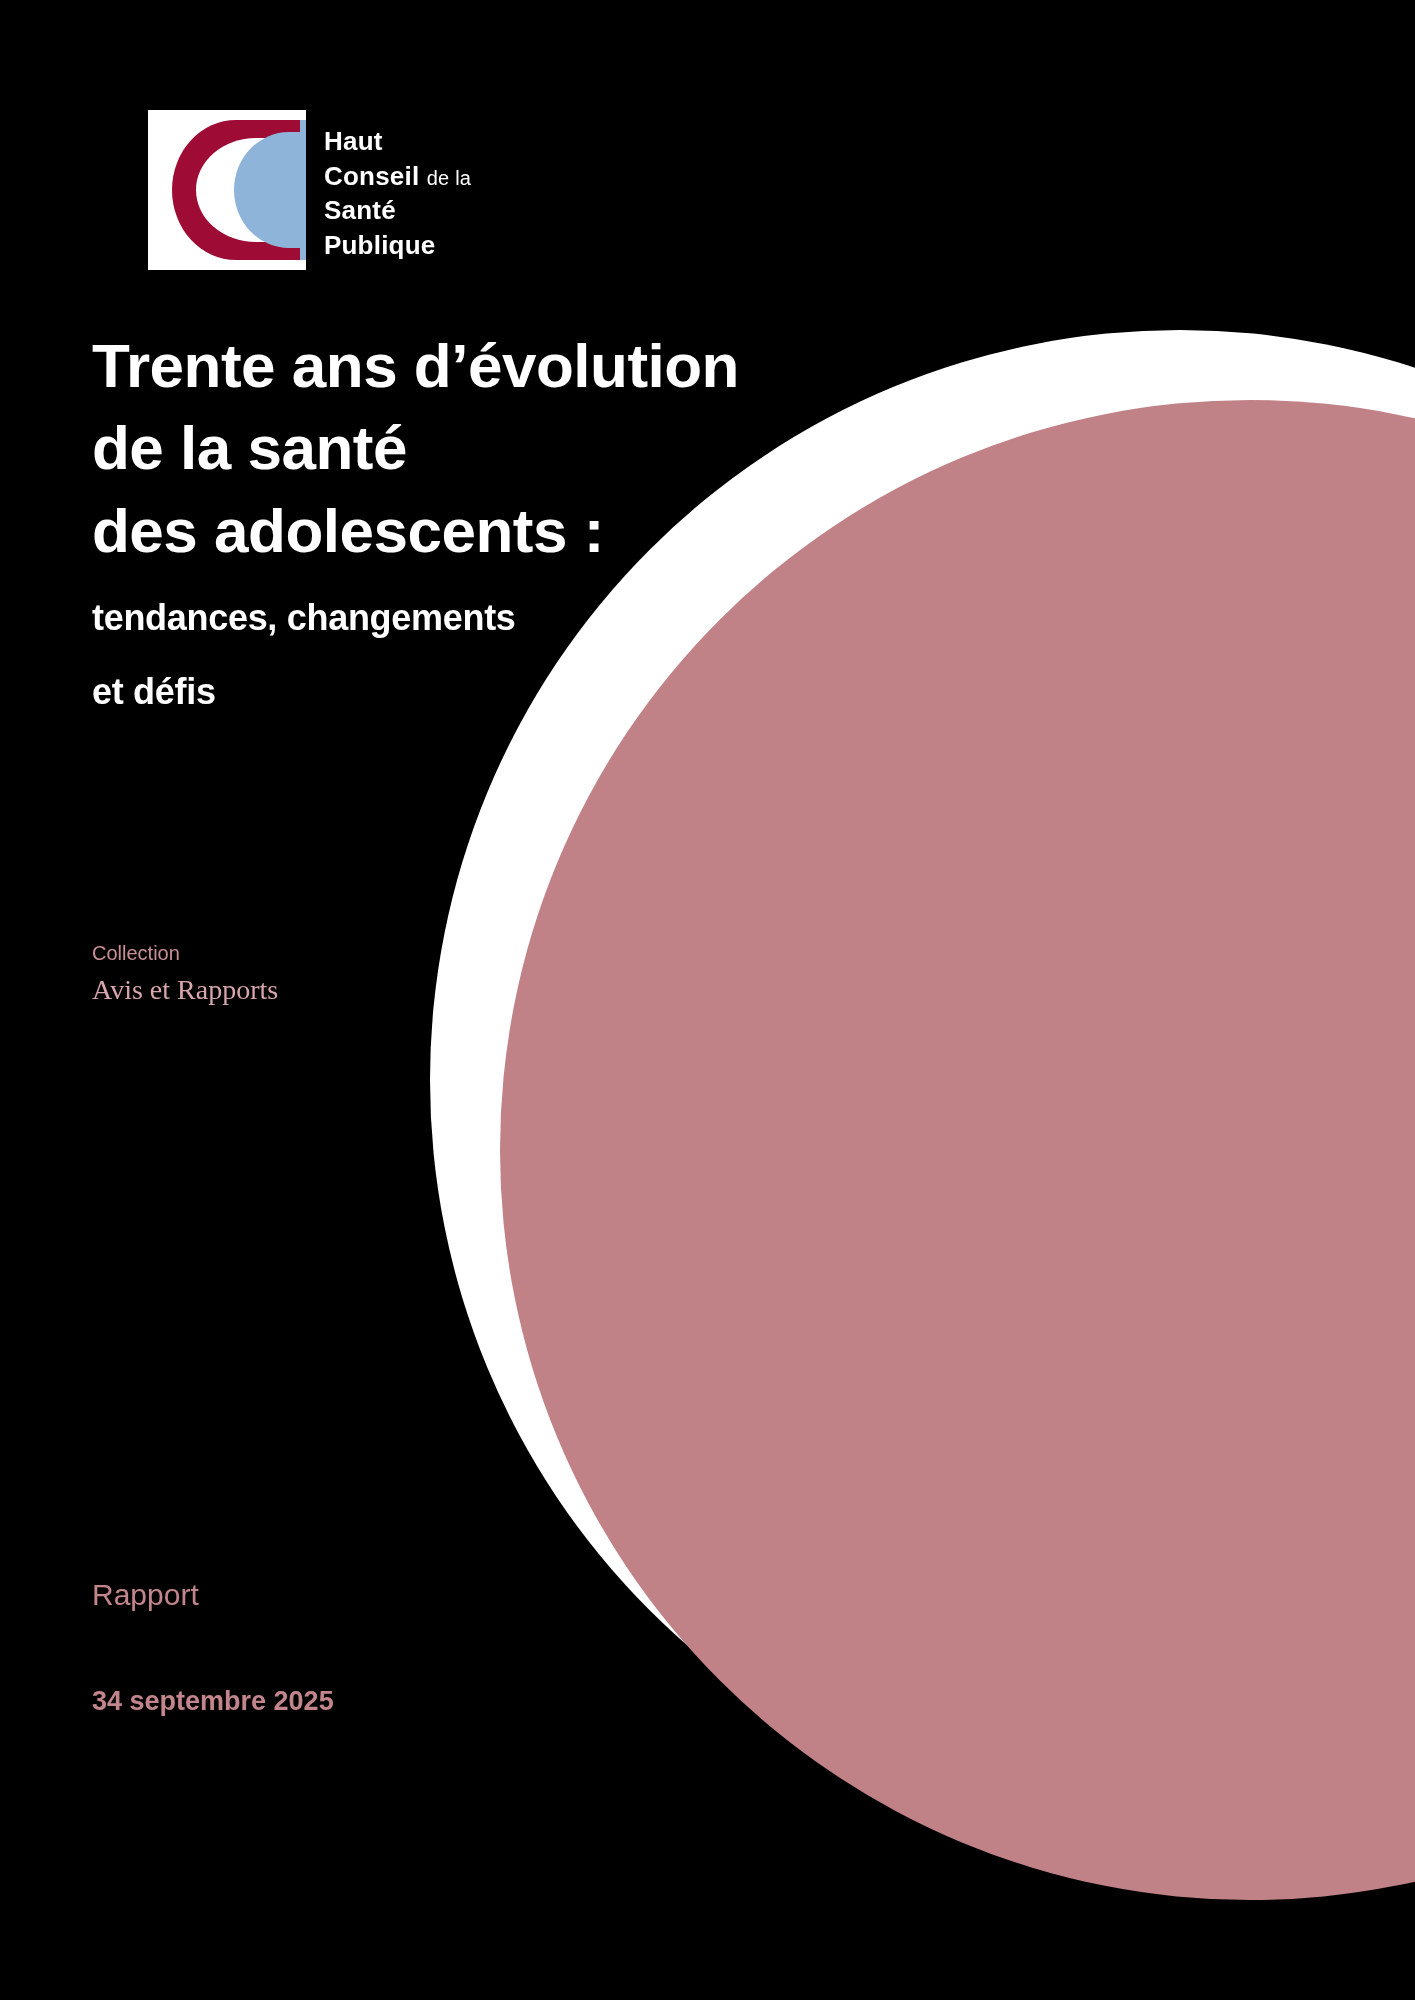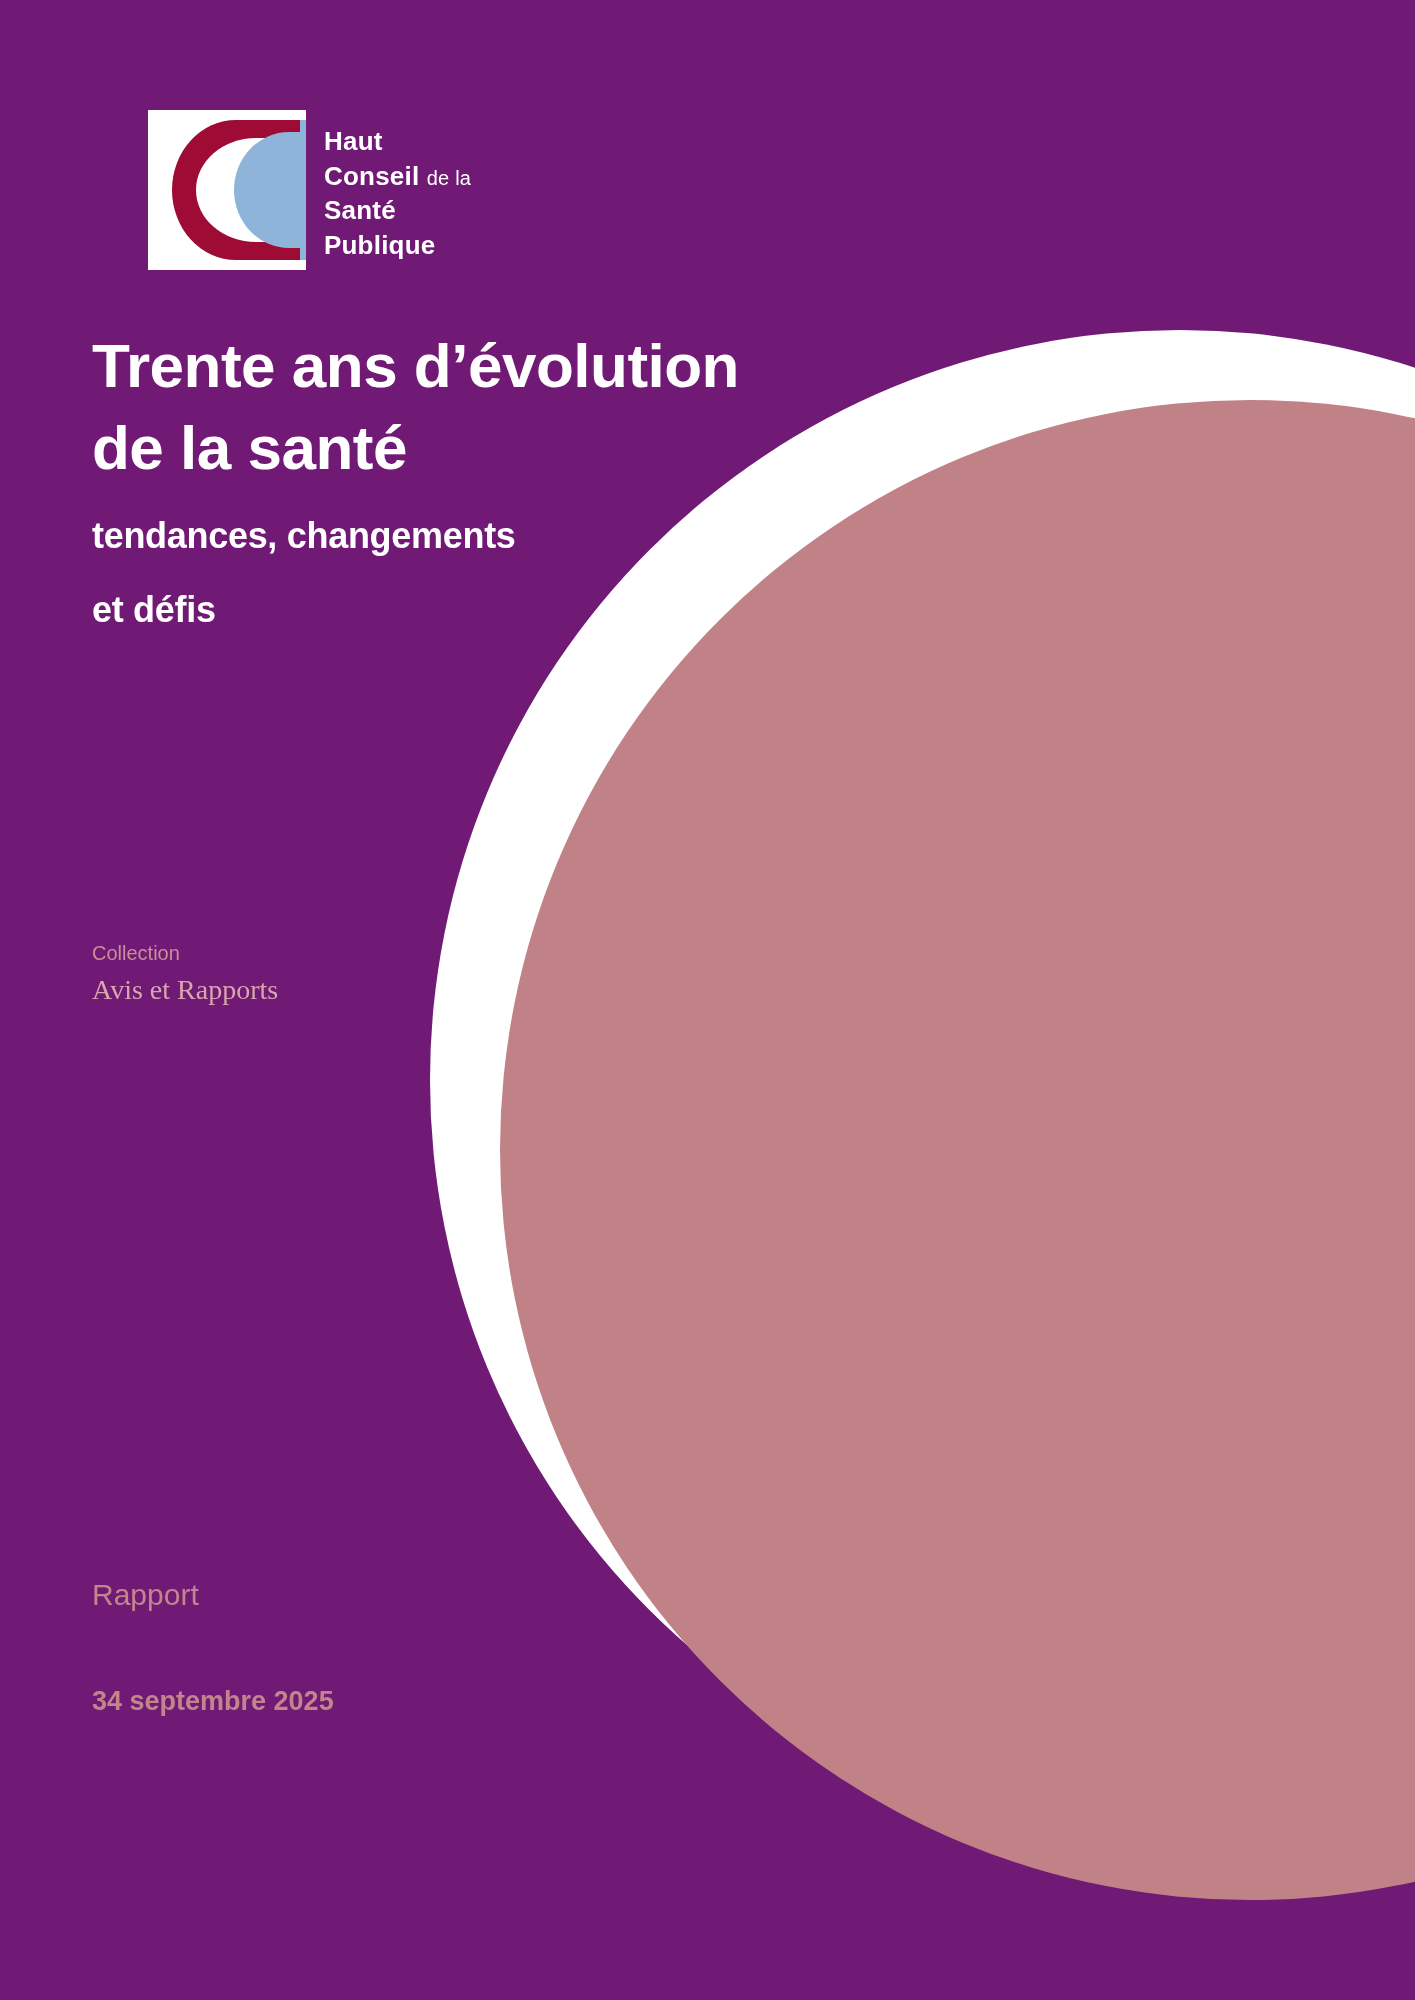--- a/index.html
+++ b/index.html
@@ -4,21 +4,21 @@
 <style>
   html, body {
     margin: 0;
     padding: 0;
     background: #ffffff;
   }
   .page {
     position: relative;
     width: 1415px;
     height: 2000px;
-    background: #701a75;
+    background: #000000;
     overflow: hidden;
     font-family: "Liberation Sans", sans-serif;
   }
 
   
   .arc-white {
     position: absolute;
     left: 430px;
     top: 330px;
     width: 1500px;
@@ -185,20 +185,21 @@
         <span class="small">de la</span>
       </div>
       <div>Santé</div>
       <div>Publique</div>
     </div>
   </div>
 
   <div class="title-block">
     <h1 class="title-main">Trente ans d’évolution</h1>
     <h1 class="title-main">de la santé</h1>
+    <h1 class="title-main">des adolescents :</h1>
     <h2 class="title-sub">tendances, changements</h2>
     <h2 class="title-sub">et défis</h2>
   </div>
 
   <div class="collection-block">
     <div class="collection-label">Collection</div>
     <div class="collection-value">Avis et Rapports</div>
   </div>
 
   <div class="doc-type">Rapport</div>

